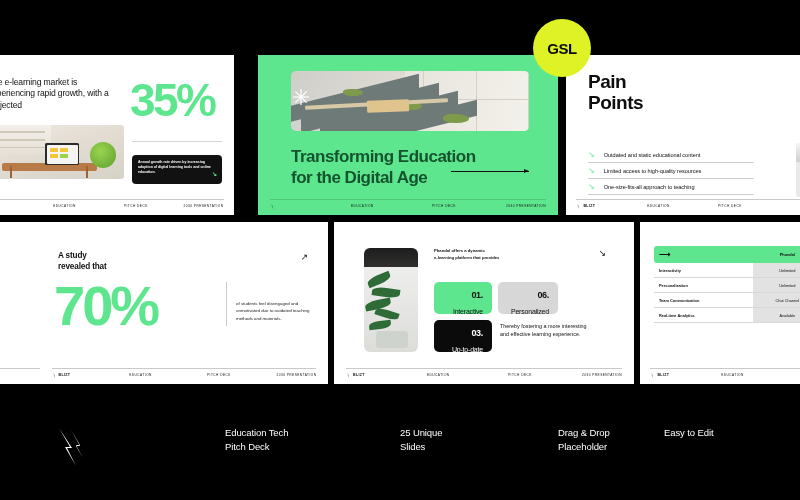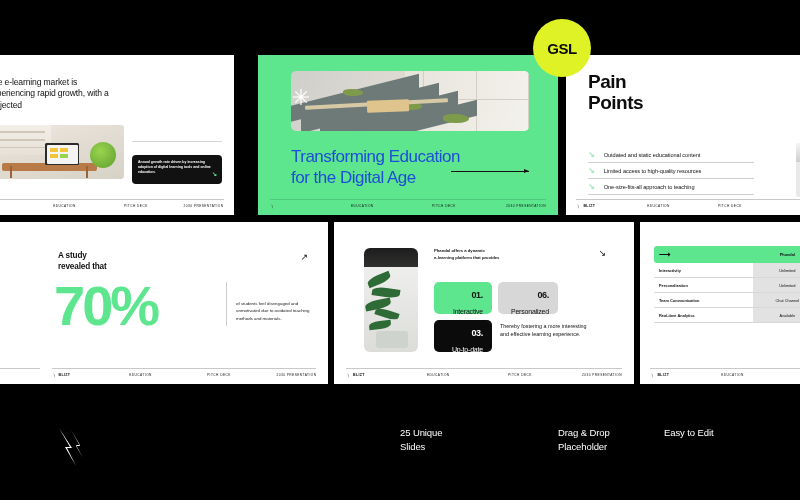--- a/index.html
+++ b/index.html
@@ -100,21 +100,21 @@
     position:absolute; left:32%; top:48%; width:42px; height:12px;
     background:#e0c48e; border-radius:1px; transform:rotate(-2deg);
   }
   #slide-2 .photo .greenery { position:absolute; background:#7d9b4a; border-radius:40% 60% 50% 50%; }
   #slide-2 .star {
     position:absolute; left:32px; top:32px; width:22px; height:22px; color:#fff;
     font-size:22px; line-height:22px; text-align:center; font-weight:300;
   }
   #slide-2 h2 {
     position:absolute; left:33px; top:92px; width:210px;
-    font-size:17px; line-height:1.22; font-weight:400; color:#1d4ed8; letter-spacing:-.5px;
+    font-size:17px; line-height:1.22; font-weight:700; color:#14532d; letter-spacing:-.5px;
   }
   #slide-2 .arrow-line {
     position:absolute; left:193px; top:116px; width:78px; height:1px; background:#111;
   }
   #slide-2 .arrow-line::after {
     content:""; position:absolute; right:0; top:-2.5px;
     border-left:5px solid #111; border-top:2.5px solid transparent; border-bottom:2.5px solid transparent;
   }
 
   
@@ -245,20 +245,21 @@
         <div class="scr">
           <div class="sq" style="left:10%;top:14%;width:26%;height:22%;"></div>
           <div class="sq" style="left:42%;top:14%;width:26%;height:22%;"></div>
           <div class="sq" style="left:10%;top:46%;width:26%;height:22%;"></div>
           <div class="sq" style="left:42%;top:46%;width:26%;height:22%;background:#9ad44f;"></div>
         </div>
       </div>
       <div class="plant"></div>
     </div>
 
+    <div class="bignum">35%</div>
     <div class="hr"></div>
 
     <div class="note">
       <span>Annual growth rate driven by increasing adoption of digital learning tools and online education.</span>
       <span class="arr">↘</span>
     </div>
 
     <div class="slide-footer">
       <div class="rule"></div>
       <span class="ft-c1">EDUCATION</span>
@@ -453,20 +454,24 @@
     </div>
   </div>
 
   <div id="gsl-badge">GSL</div>
 
   <div id="bottom-bar">
     <svg class="logo" viewBox="0 0 36 38">
       <path d="M7 0 L18 19 L13 19 L24 38 L15 20 L20 20 Z" fill="#fff"></path>
       <path d="M19 2 L28 17 L24 17 L31 30 L24 18 L28 18 Z" fill="#fff"></path>
     </svg>
+    <div class="feat" id="f1">
+      <span>Education Tech</span><br>
+      <span>Pitch Deck</span>
+    </div>
     <div class="feat" id="f2">
       <span>25 Unique</span><br>
       <span>Slides</span>
     </div>
     <div class="feat" id="f3">
       <span>Drag &amp; Drop</span><br>
       <span>Placeholder</span>
     </div>
     <div class="feat" id="f4">
       <span>Easy to Edit</span>

